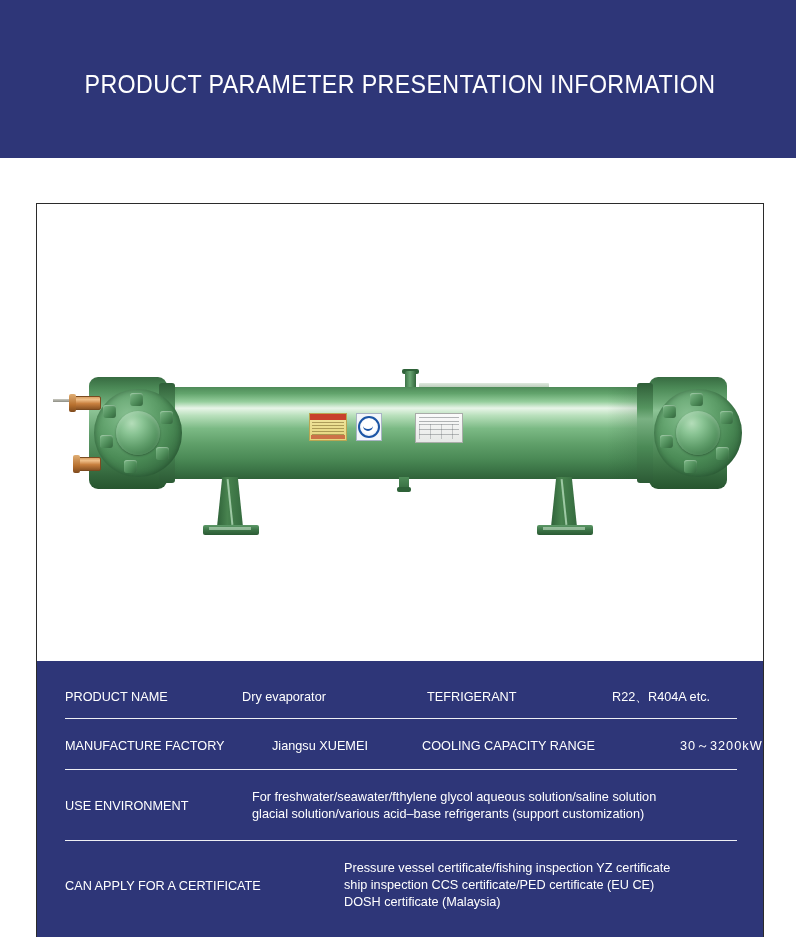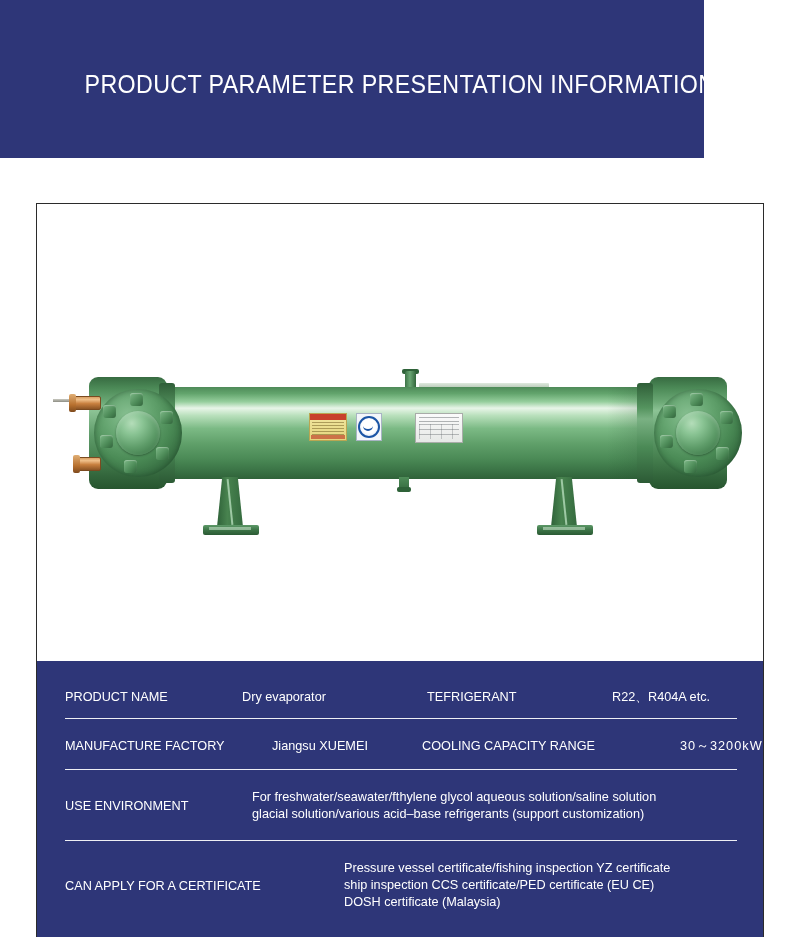--- a/index.html
+++ b/index.html
@@ -18,21 +18,21 @@
     width: 800px;
     height: 949px;
     background: #ffffff;
   }
 
   
   .header-band {
     position: absolute;
     left: 0;
     top: 0;
-    width: 704px;
+    width: 796px;
     height: 158px;
     background: #2e3678;
   }
   .header-title {
     position: absolute;
     left: 0;
     top: 70px;
     width: 800px;
     text-align: center;
     color: #ffffff;

